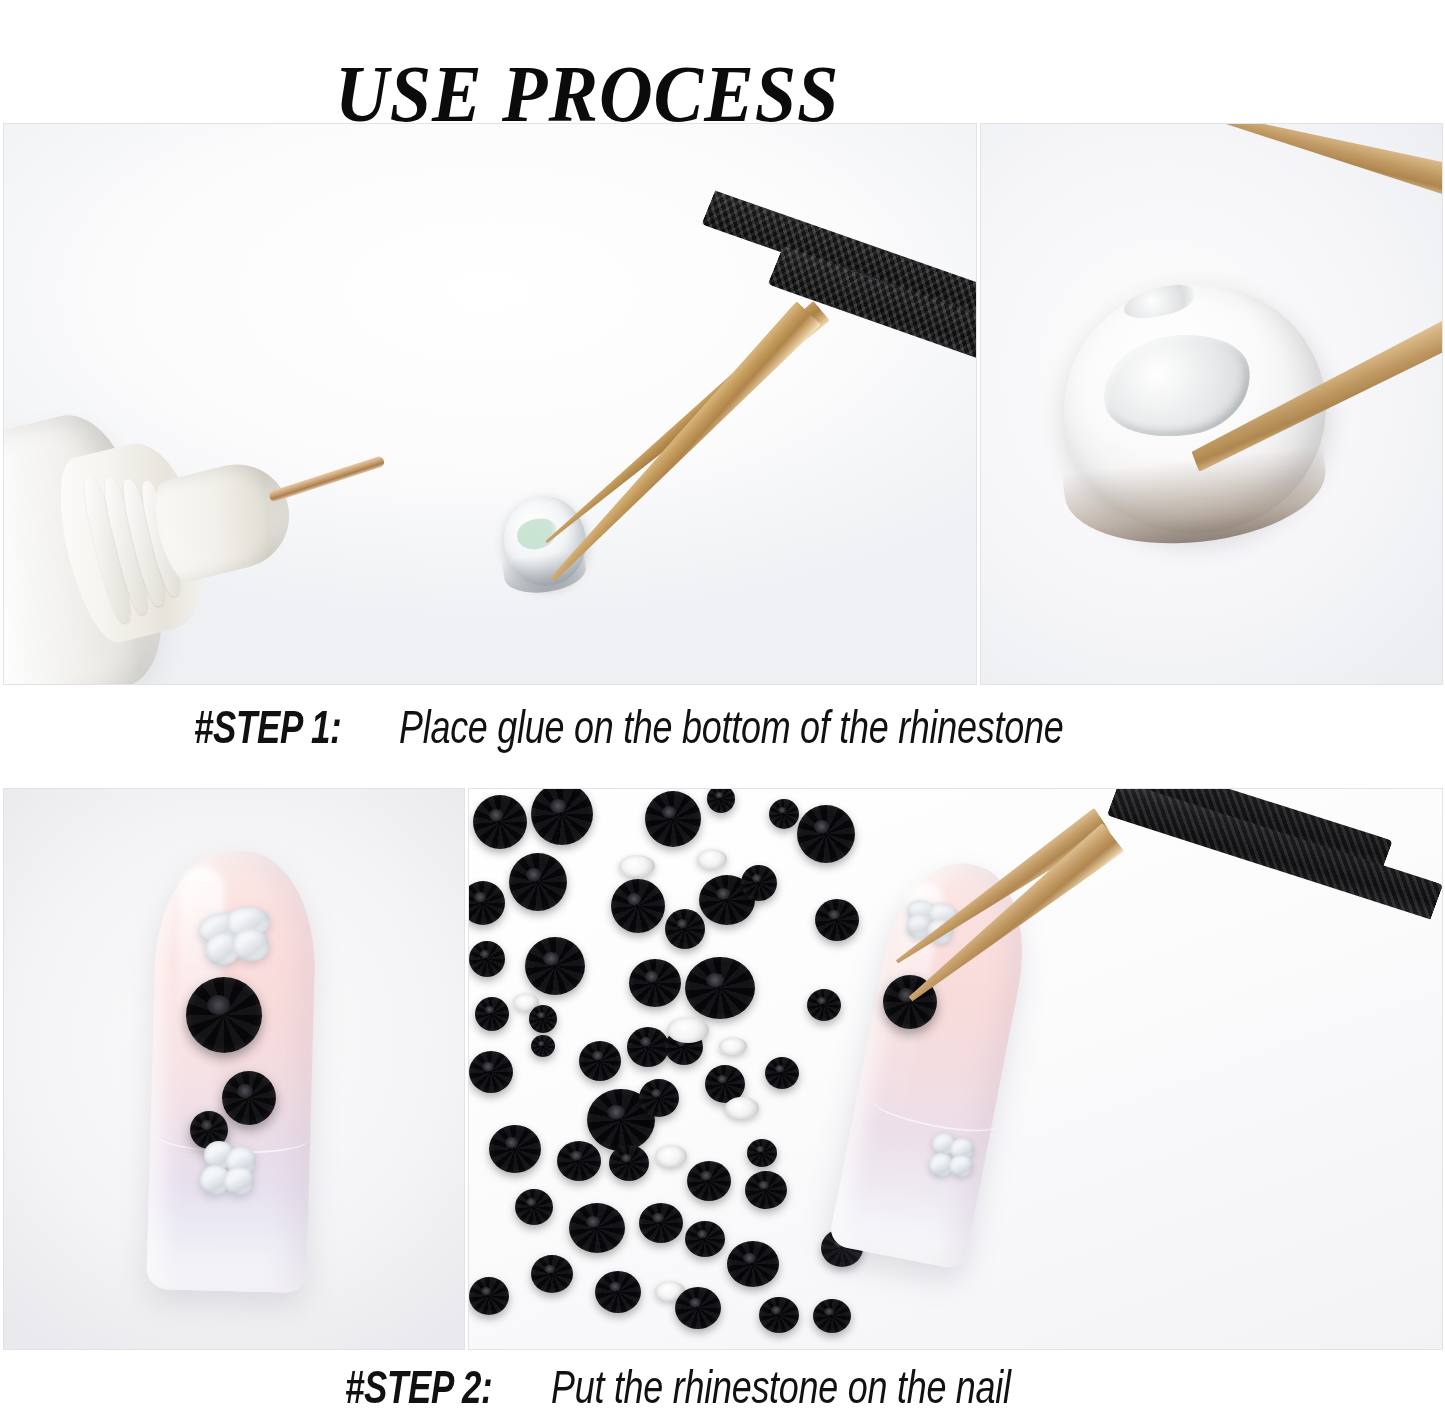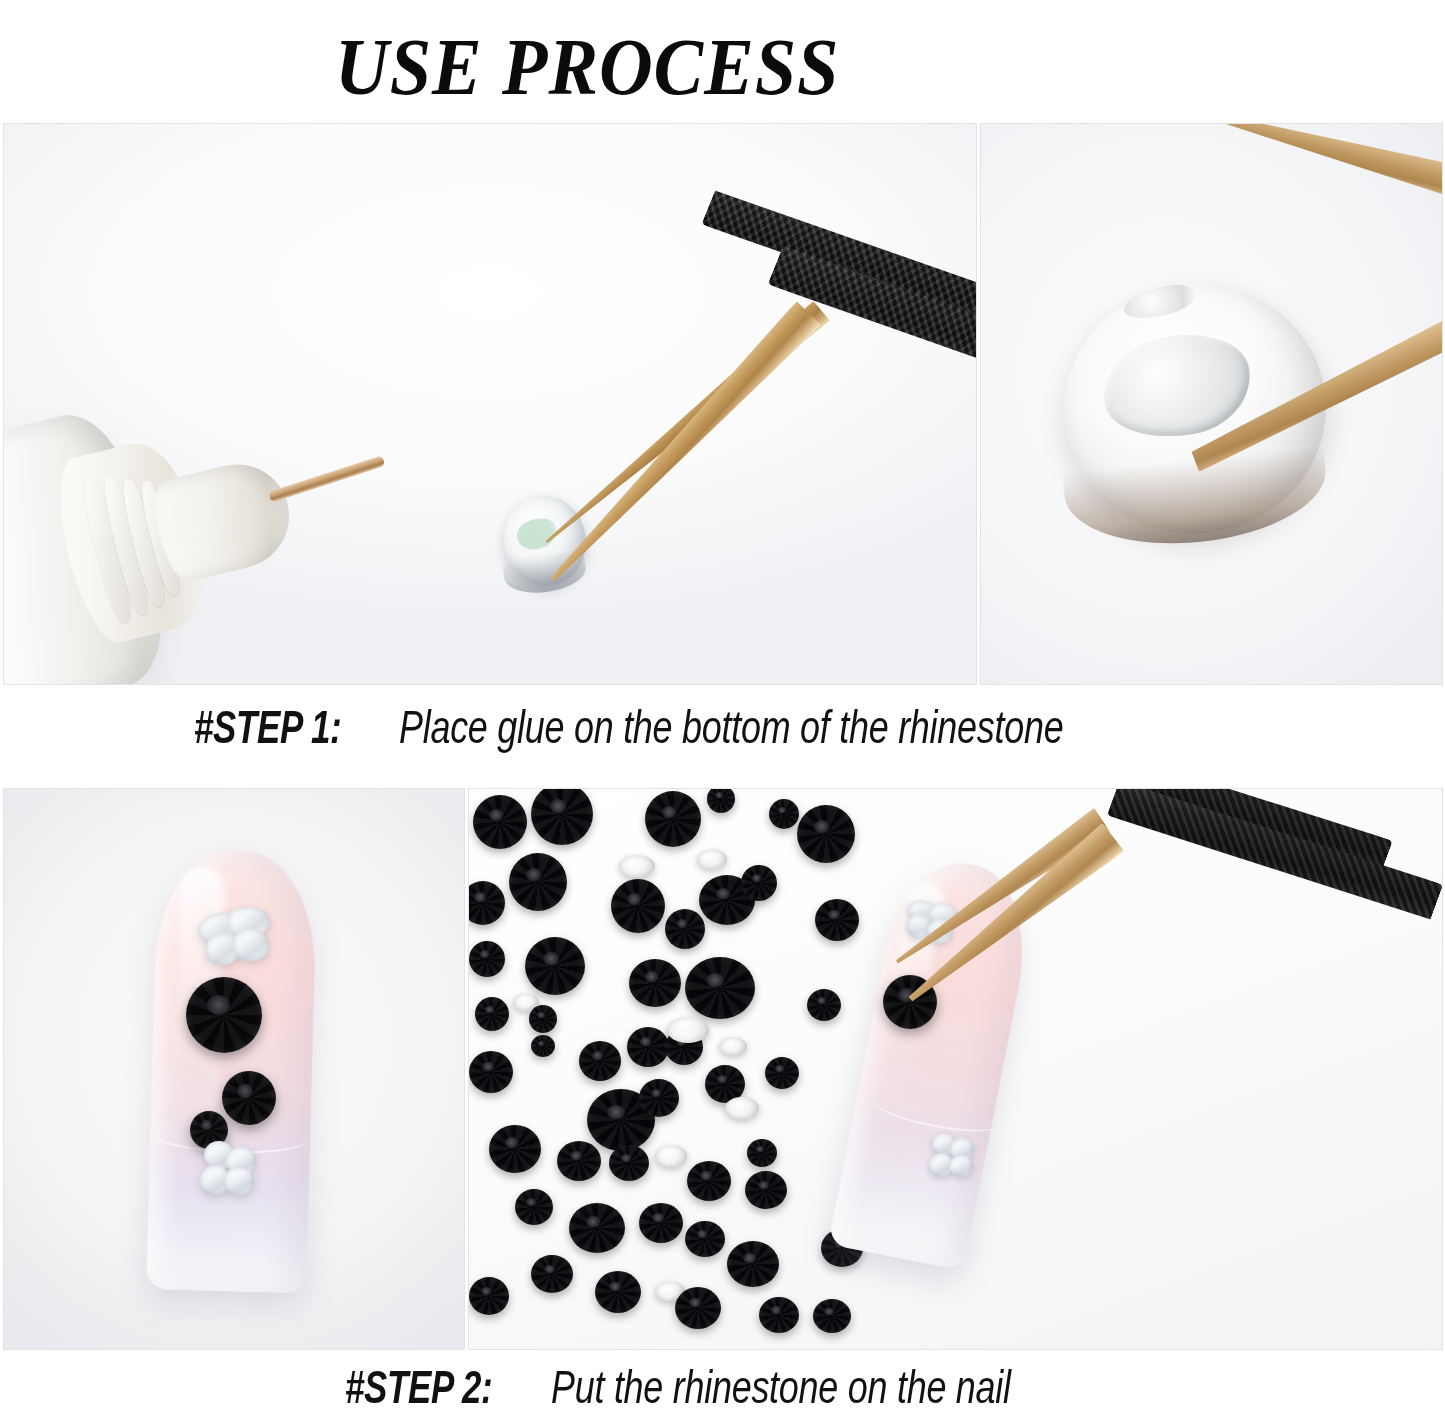--- a/index.html
+++ b/index.html
@@ -5,22 +5,22 @@
   * { margin:0; padding:0; box-sizing:border-box; }
   html,body { background:#ffffff; }
   body {
     width:1445px; height:1412px;
     font-family:"Liberation Sans", sans-serif;
     position:relative; overflow:hidden;
   }
 
   
   .title-bar{
-    position:absolute; left:0; top:8px; width:1174px; height:118px;
-    display:flex; align-items:center; justify-content:center;
+    position:absolute; left:0; top:16px; width:1174px; height:118px;
+    display:flex; align-items:flex-end; justify-content:center;
   }
   .title-text{
     font-family:"Liberation Serif", serif;
     font-weight:bold; font-style:italic;
     font-size:80px; letter-spacing:1px;
     color:#0b0b0b; line-height:1;
     transform:scaleX(0.93);
   }
 
   

